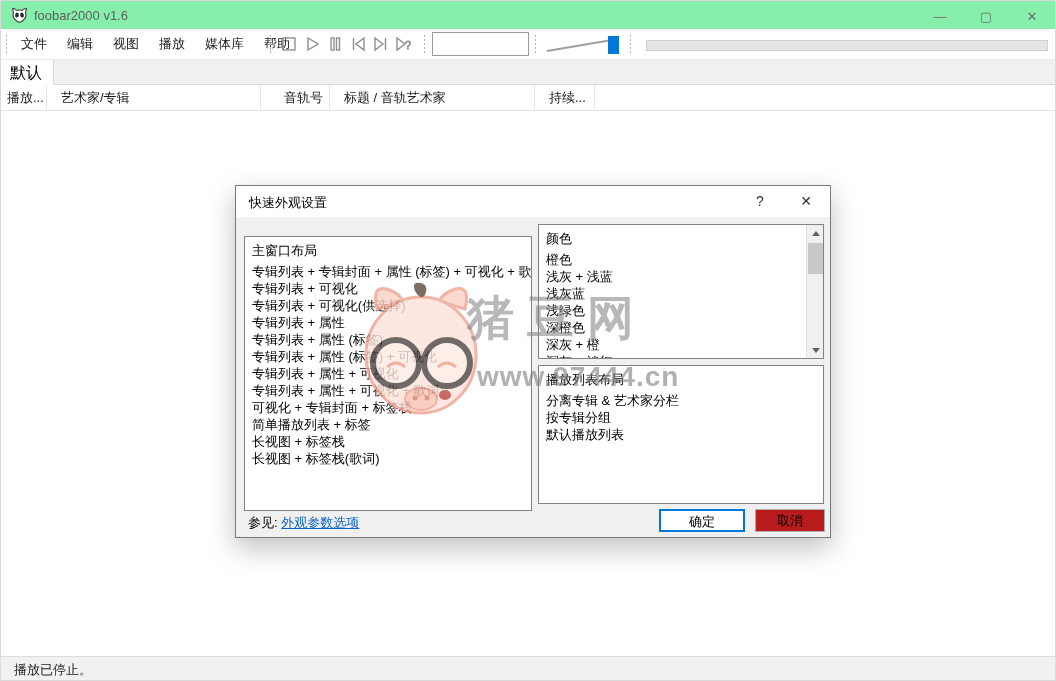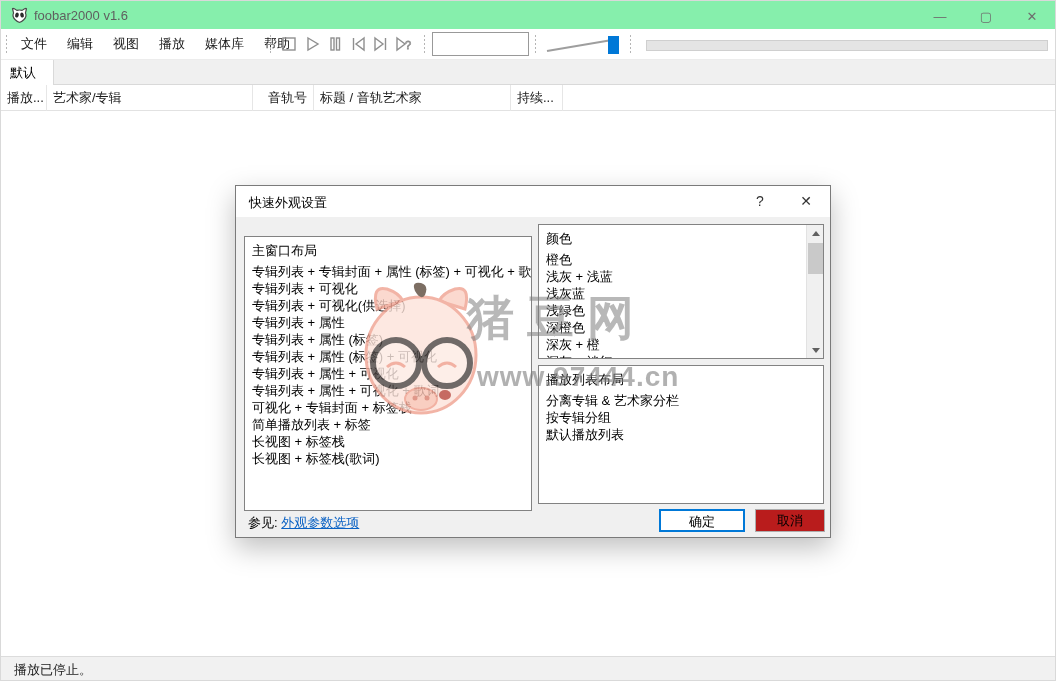--- a/index.html
+++ b/index.html
@@ -25,24 +25,24 @@
   .tbtn svg { stroke:#8f8f8f; fill:none; stroke-width:1.4; }
   .searchbox { position:absolute; left:431px; top:3px; width:97px; height:24px; border:1px solid #999; background:#fff;
                font-size:12px; padding:0 4px; outline:none; }
   .volume { position:absolute; left:541px; top:7px; width:82px; height:19px; }
   .vol-thumb { position:absolute; right:5px; top:0; width:11px; height:18px; }
   .seekbar { position:absolute; left:645px; top:11px; width:402px; height:11px; background:#e4e4e4; border:1px solid #cfcfcf; }
 
   
   .tabstrip { position:absolute; left:0; top:58px; width:100%; height:26px; background:#f0f0f0; border-top:1px solid #ececec; border-bottom:1px solid #d9d9d9; }
   .tab-active { position:absolute; left:0; top:0; width:53px; height:26px; background:#fff; border-right:1px solid #d9d9d9;
-                font-size:13px; color:#000; line-height:25px; padding-left:9px; }
-
-  
-  .plheader { position:absolute; left:0; top:84px; width:100%; height:26px; background:#fff; border-bottom:1px solid #e2e2e2; display:flex; }
+                font-size:16px; color:#000; line-height:25px; padding-left:9px; }
+
+  
+  .plheader { position:absolute; left:0; top:84px; width:100%; height:26px; background:#fff; border-bottom:1px solid #e2e2e2; display:flex;gap:8px; }
   .plcol { height:26px; line-height:25px; font-size:13px; color:#1a1a1a; border-right:1px solid #e6e6e6; padding:0 6px; overflow:hidden; white-space:nowrap; }
   .plcol.c0 { width:46px; }
   .plcol.c1 { width:206px; }
   .plcol.c2 { width:61px; text-align:right; }
   .plcol.c3 { width:197px; }
   .plcol.c4 { width:52px; }
 
   .plbody { position:absolute; left:0; top:110px; width:100%; height:545px; background:#fff; }
 
   

